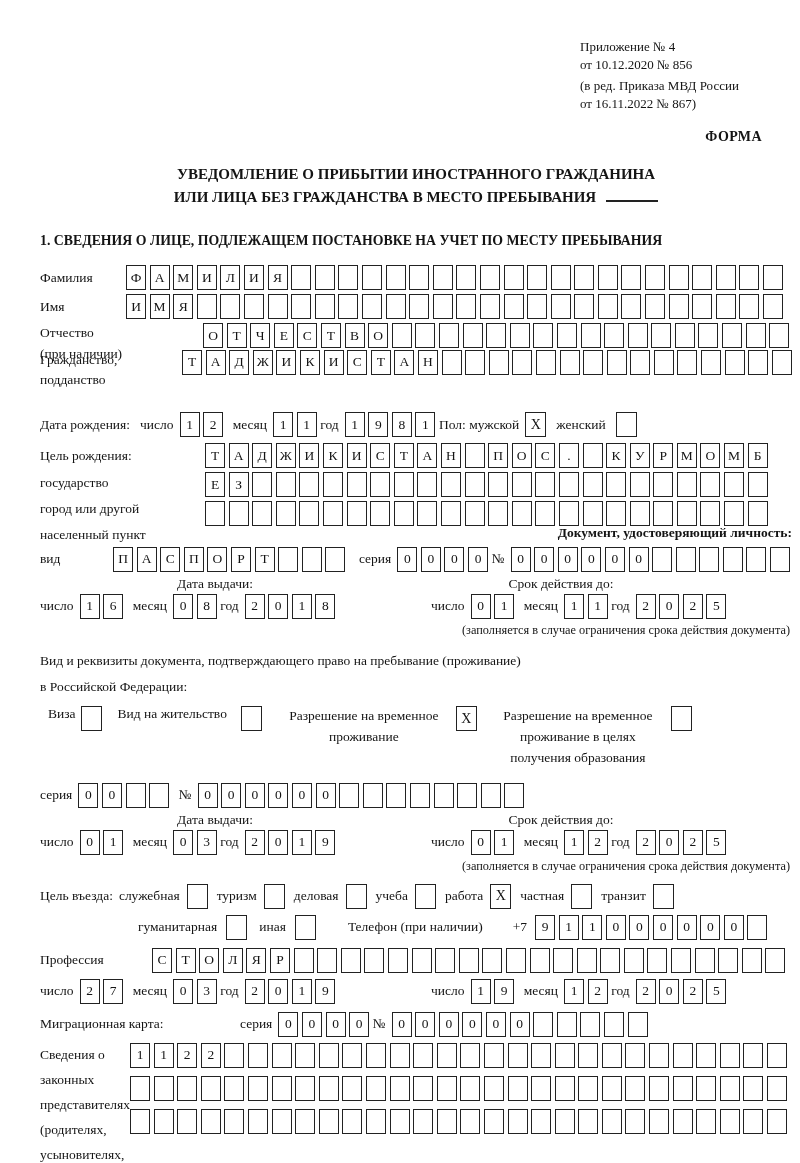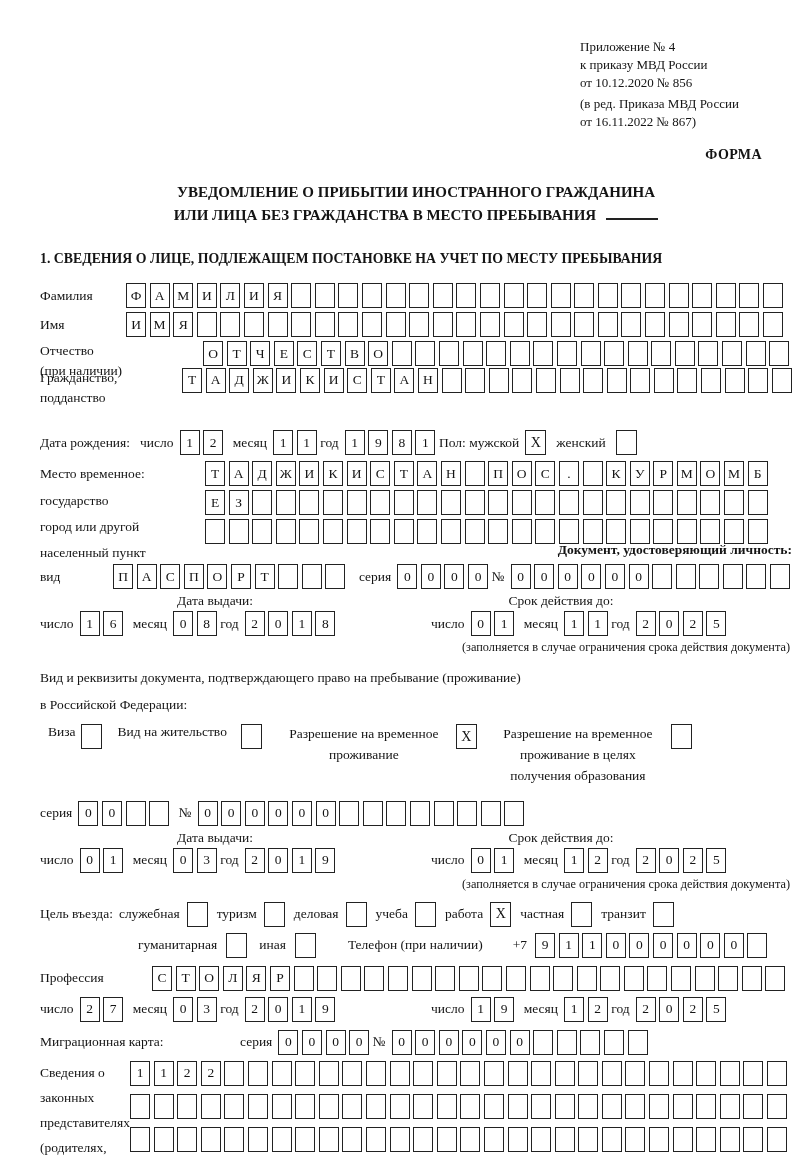--- a/index.html
+++ b/index.html
@@ -49,21 +49,20 @@
   .goal2{display:flex;align-items:center;margin:2px 0 8px 98px;}
   .goal2 .cbx{margin:0 12px 0 9px;}
 </style>
 </head>
 <body>
 
 <div class="page">
 
   <div class="hdr">
     <div>Приложение № 4</div>
-    <div>к приказу МВД России</div>
     <div>от 10.12.2020 № 856</div>
     <div class="ed">(в ред. Приказа МВД России</div>
     <div>от 16.11.2022 № 867)</div>
   </div>
   <div class="forma">ФОРМА</div>
 
   <div class="title">
     <div>УВЕДОМЛЕНИЕ О ПРИБЫТИИ ИНОСТРАННОГО ГРАЖДАНИНА</div>
     <div><span>ИЛИ ЛИЦА БЕЗ ГРАЖДАНСТВА В МЕСТО ПРЕБЫВАНИЯ</span><span class="blank"></span></div>
   </div>
@@ -227,21 +226,21 @@
         <span class="cell">1</span>
       </span>
     <span class="mr6">Пол: мужской</span>
     <span class="cbx">X</span>
     <span class="ml10" style="margin-right:10px;">женский</span>
     <span class="cbx"></span>
   </div>
 
   <div class="blk" style="margin-top:6px;">
     <div class="lblcol" style="width:165px;">
-      <div>Место временное:</div>
+      <div>Цель рождения:</div>
       <div>государство</div>
       <div>город или другой</div>
       <div>населенный пункт</div>
     </div>
     <div class="cellcol">
       <div class="cells">
           <span class="cell">Т</span>
           <span class="cell">А</span>
           <span class="cell">Д</span>
           <span class="cell">Ж</span>

